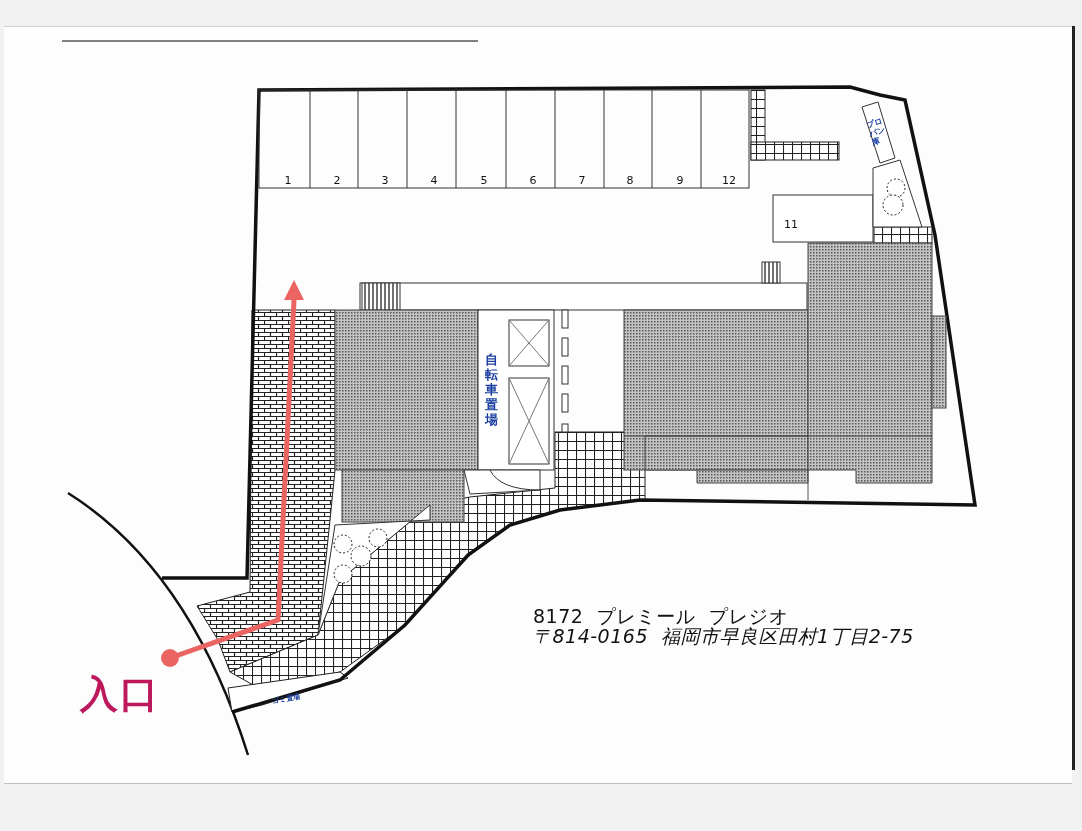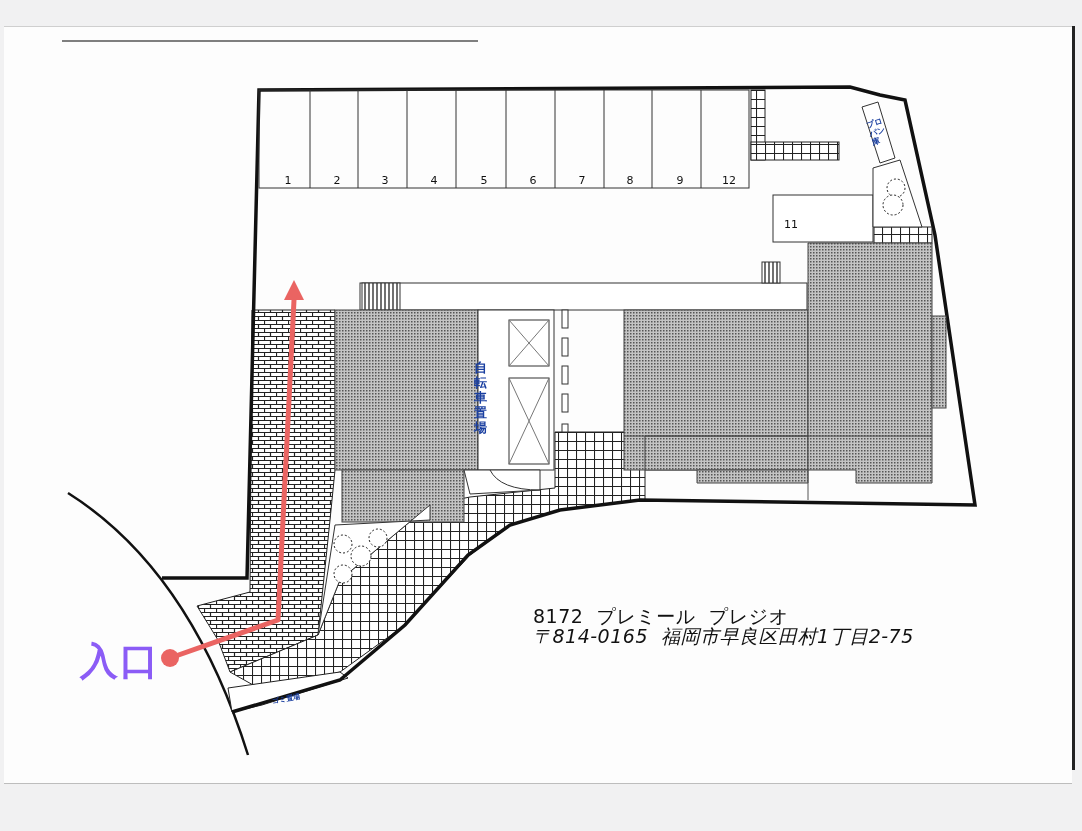--- a/index.html
+++ b/index.html
@@ -5,23 +5,23 @@
   html, body { margin:0; padding:0; }
   body { width:1082px; height:831px; background:#f1f1f2; position:relative; overflow:hidden;
          font-family:"Liberation Sans","DejaVu Sans",sans-serif; }
   #paper { position:absolute; left:4px; top:26px; width:1068px; height:756px; background:#fdfdfd;
            border-top:1px solid #cfcfcf; border-bottom:1px solid #bdbdbd; }
   #right-edge { position:absolute; left:1072px; top:26px; width:3px; height:744px; background:#222; }
   #map { position:absolute; left:0; top:0; }
   .lbl { position:absolute; font-family:"DejaVu Sans","Liberation Sans",sans-serif; color:#111; }
   .title1 { left:533px; top:604px; font-size:19px; letter-spacing:0.5px; white-space:pre; }
   .title2 { left:533px; top:624px; font-size:19px; letter-spacing:0.5px; white-space:pre;font-style:italic; }
-  .entrance { left:80px; top:636px; font-size:38px; font-weight:bold; color:#8b5cf6; letter-spacing:2px; }
+  .entrance { left:80px; top:669px; font-size:38px; font-weight:bold; color:#be185d; letter-spacing:2px; }
   .blue { color:#1a3fa0; font-weight:bold; }
-  .bike { left:474px; top:352px; font-size:13px; width:14px; line-height:15px;margin-top:8px; }
+  .bike { left:485px; top:352px; font-size:13px; width:14px; line-height:15px; }
   .propane { left:869px; top:118px; font-size:8px; width:18px; line-height:9px; transform:rotate(-18deg); }
   .gomi { left:272px; top:694px; font-size:7px; transform:rotate(-10deg); }
   .num { font-size:11px; text-align:center; width:20px; }
 </style>
 </head>
 <body>
 
 <div id="paper"></div>
 <div id="right-edge"></div>
 

